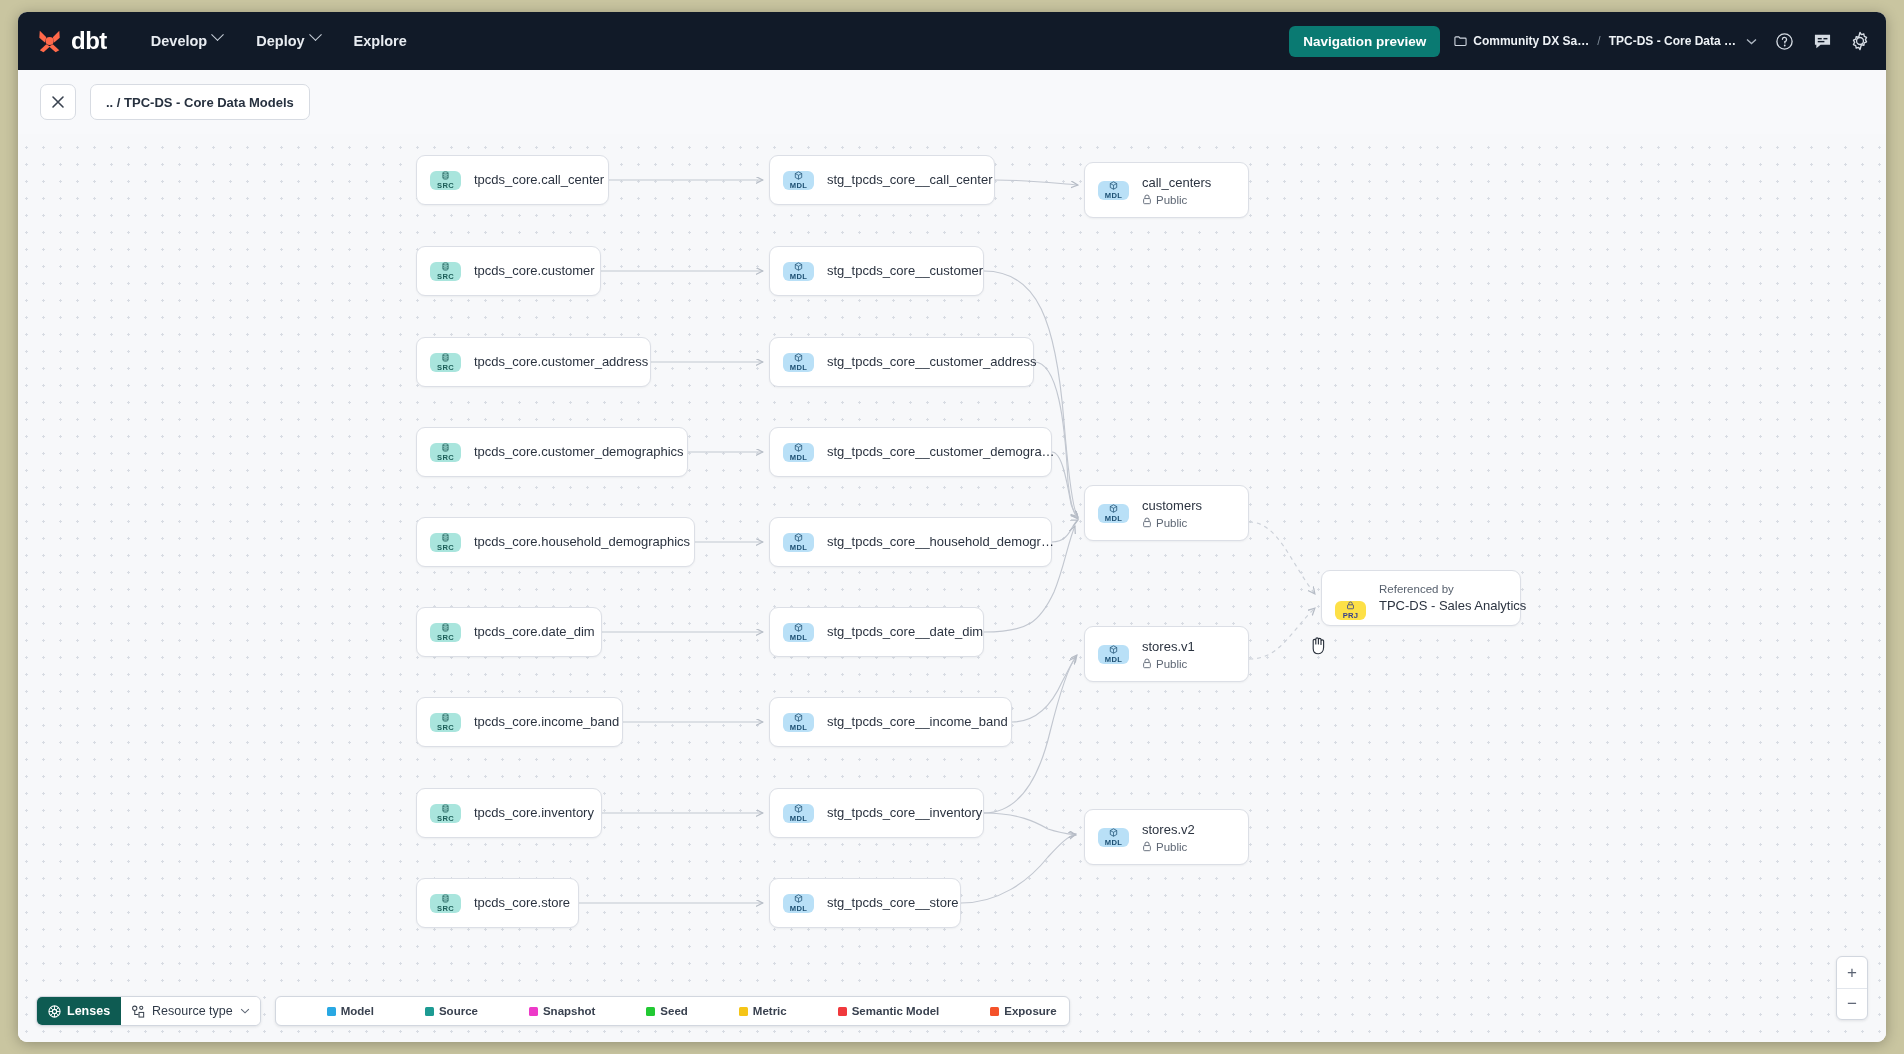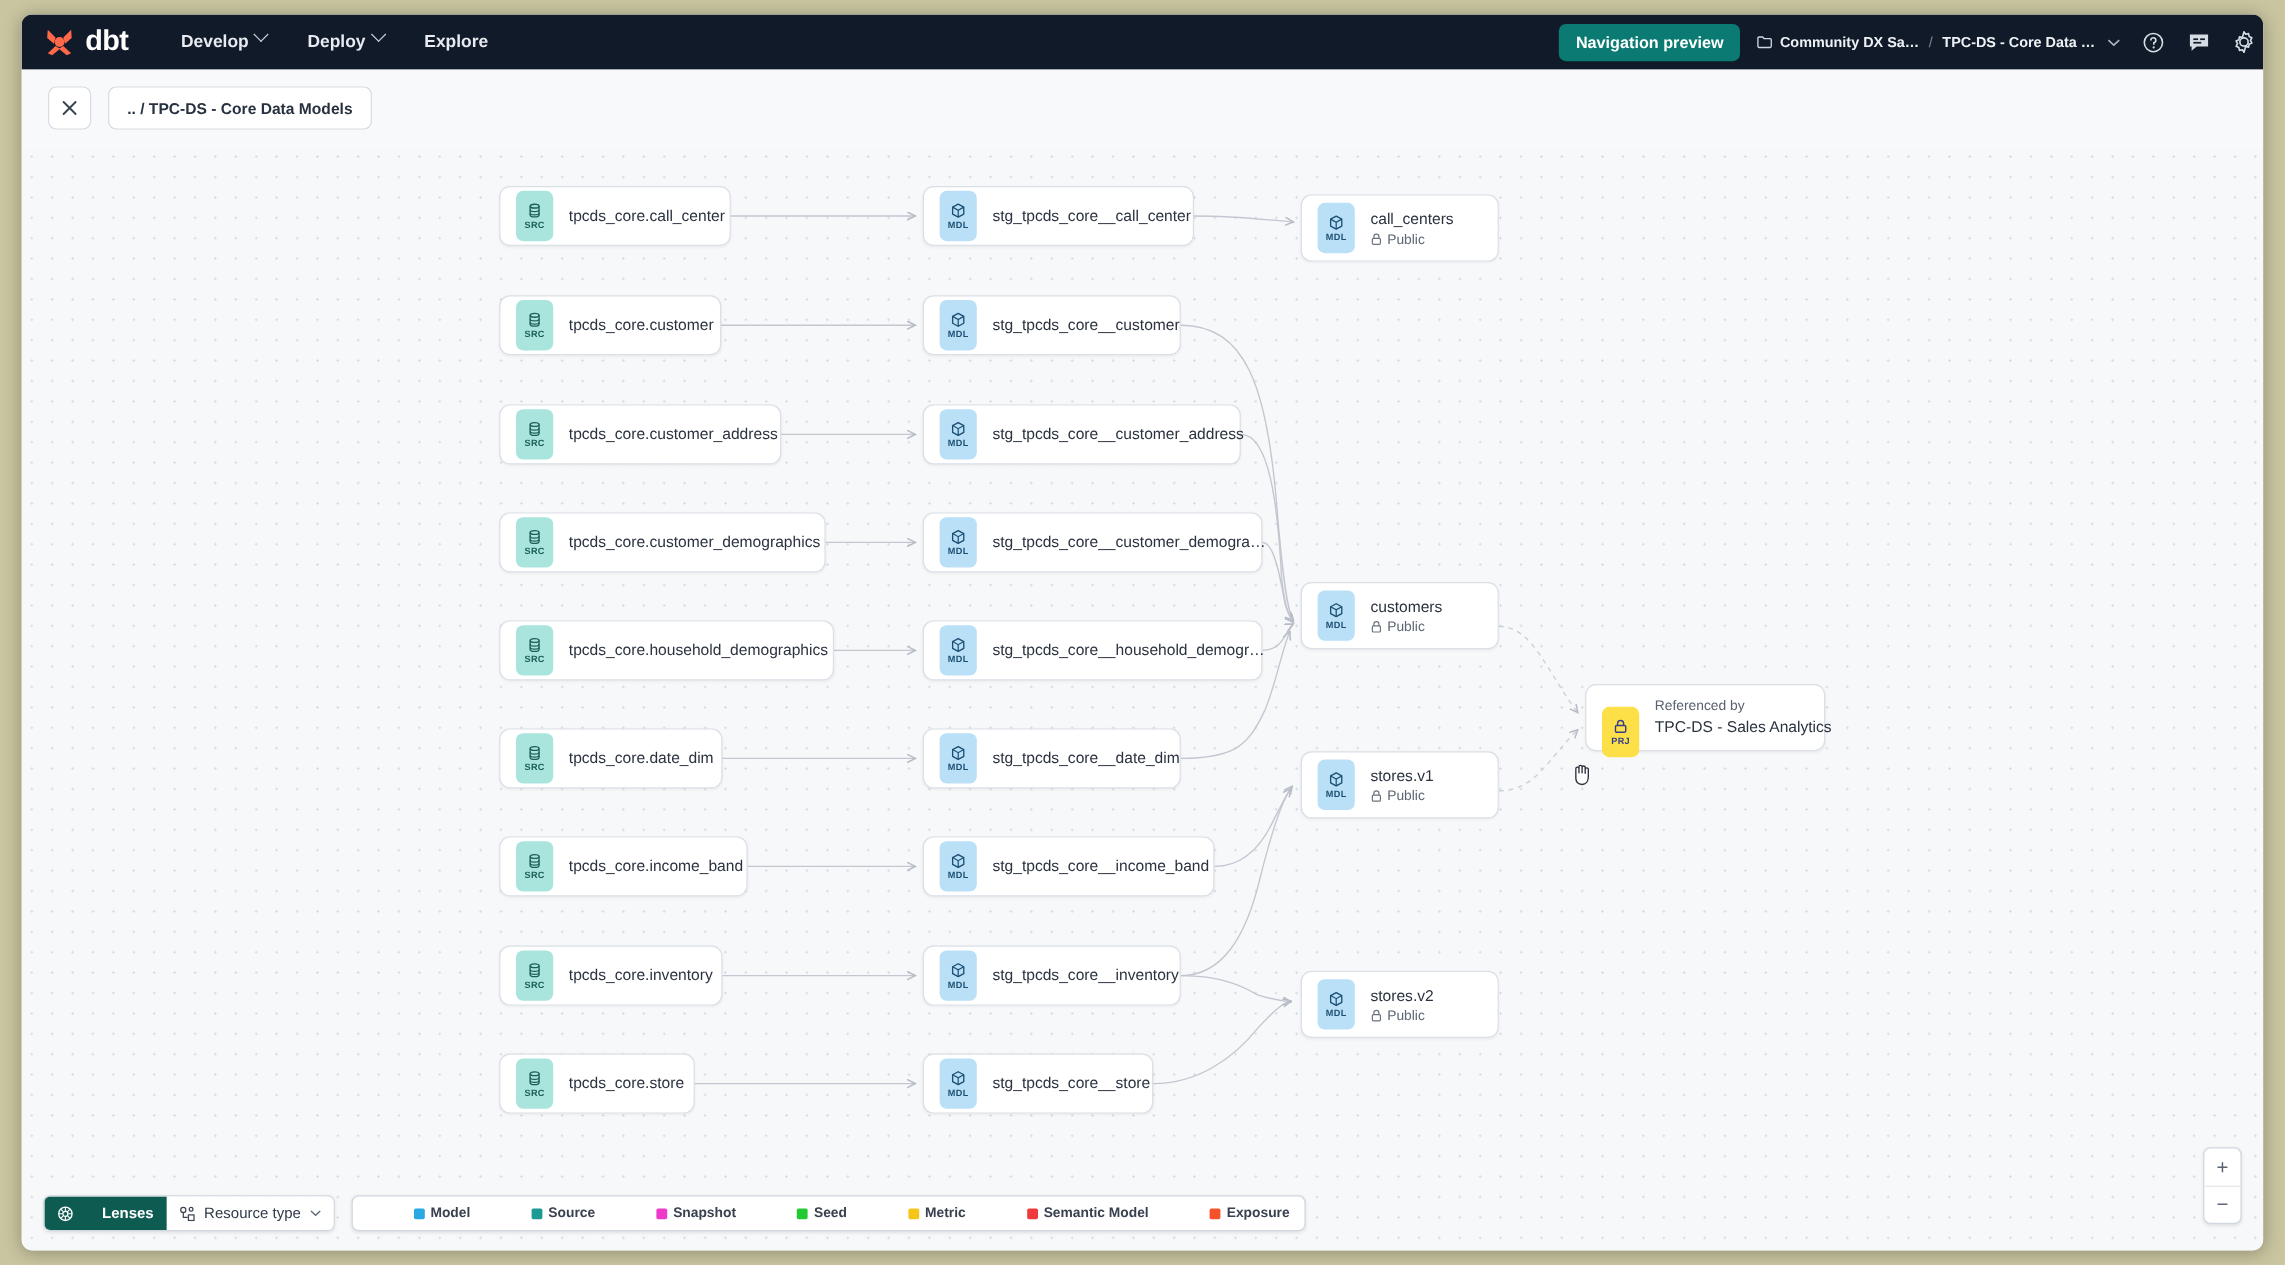--- a/index.html
+++ b/index.html
@@ -25,25 +25,25 @@
     width: 1868px; height: 1030px;
     background: #ffffff;
     border-radius: 9px;
     overflow: hidden;
     box-shadow: 0 2px 14px rgba(0,0,0,.28);
   }
 
   
   #topnav {
     position: relative;
-    height: 46px;
+    height: 58px;
     background: #111a28;
     display: flex;
     align-items: center;
-    padding: 0 4px 0 18px;
+    padding: 0 14px 0 18px;
     color: #f2f5f8;
   }
   .brand { display:flex; align-items:center; gap:7px; margin-right: 42px; }
   .brand-logo { width: 28px; height: 26px; display:block; }
   .brand-word { font-size: 24px; font-weight: 700; letter-spacing: -0.5px; color:#fff; }
   .nav-links { display: flex; align-items: center; gap: 30px; }
   .nav-link {
     font-size: 14.5px; font-weight: 600; color: #e8ecf1;
     display: flex; align-items: flex-start; gap: 6px; cursor: pointer;
     padding: 5px 2px; border-radius: 4px;
@@ -114,21 +114,21 @@
     position: absolute;
     background: #ffffff;
     border: 1px solid #dcdfe6;
     border-radius: 9px;
     display: flex; align-items: center;
     padding: 0 16px 0 13px;
     cursor: pointer;
     box-shadow: 0 1px 2px rgba(22,30,44,.05);
   }
   .node-badge {
-    width: 31px; height: 42px; border-radius: 6px;
+    width: 31px; height: 19px; border-radius: 6px;
     display: flex; flex-direction: column; align-items: center; justify-content: center;
     flex: 0 0 auto; gap: 0px;
   }
   .badge-src { background: #a9e5dd; color: #1c5e58; }
   .badge-mdl { background: #b9e0f7; color: #1c4f73; }
   .badge-prj { background: #fde047; color: #343d8c; margin-top: 24px; }
   .badge-glyph { width: 13px; height: 13px; display:block; }
   .badge-text { font-size: 7.6px; font-weight: 700; letter-spacing: .3px; line-height: 9px; margin-top: 1px; }
   .node-body { margin-left: 13px; min-width: 0; }
   .node-title { font-size: 13px; color: #2b3340; line-height: 16px; white-space: nowrap; }
@@ -143,21 +143,21 @@
     position: absolute; left: 18px; bottom: 16px;
     display: flex; align-items: center; gap: 14px; z-index: 6;
   }
   .lenses-group {
     display: flex; align-items: stretch; height: 30px;
     border-radius: 6px; overflow: hidden; border: 1px solid #d2d7df; background:#fff;
     box-shadow: 0 1px 3px rgba(20,28,40,.10);
   }
   .lenses-btn {
     background: #0e5b52; color: #fff; font-size: 12.5px; font-weight: 700;
-    display: flex; align-items: center; gap: 24px; padding: 0 11px; cursor: pointer;
+    display: flex; align-items: center; gap: 6px; padding: 0 11px; cursor: pointer;
   }
   .restype-btn {
     background: #fff; color: #303a48; font-size: 12.5px; font-weight: 400;
     display: flex; align-items: center; gap: 7px; padding: 0 10px; cursor: pointer;
   }
   .legend {
     height: 30px; background: #fff; border: 1px solid #d2d7df; border-radius: 6px;
     display: flex; align-items: center; gap: 12px; padding: 0 12px;
     box-shadow: 0 1px 3px rgba(20,28,40,.10);
   }

